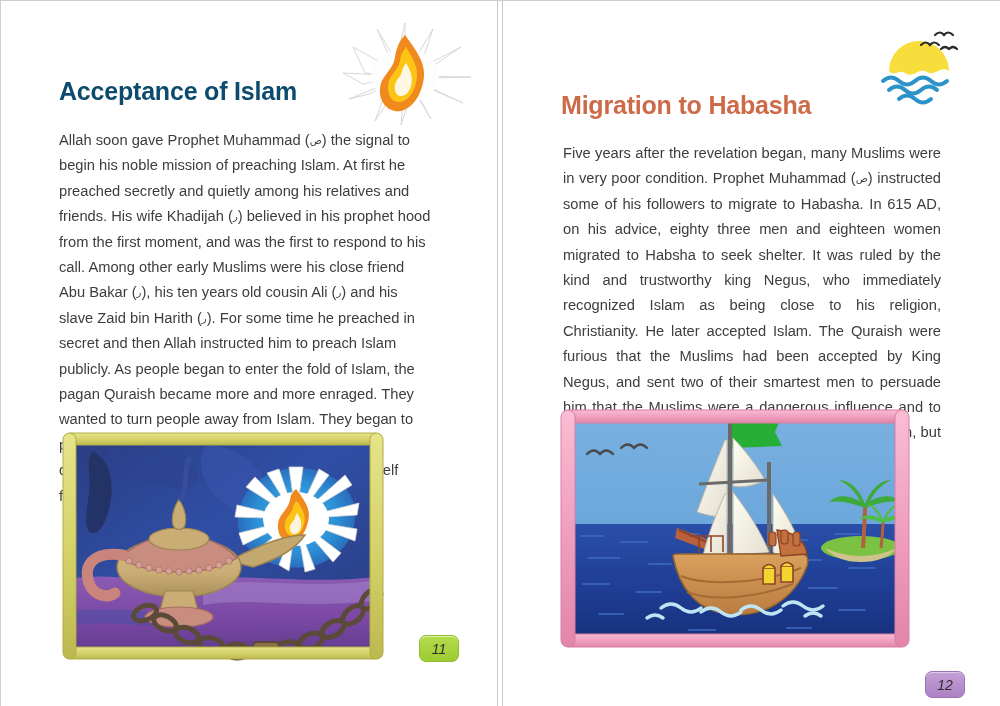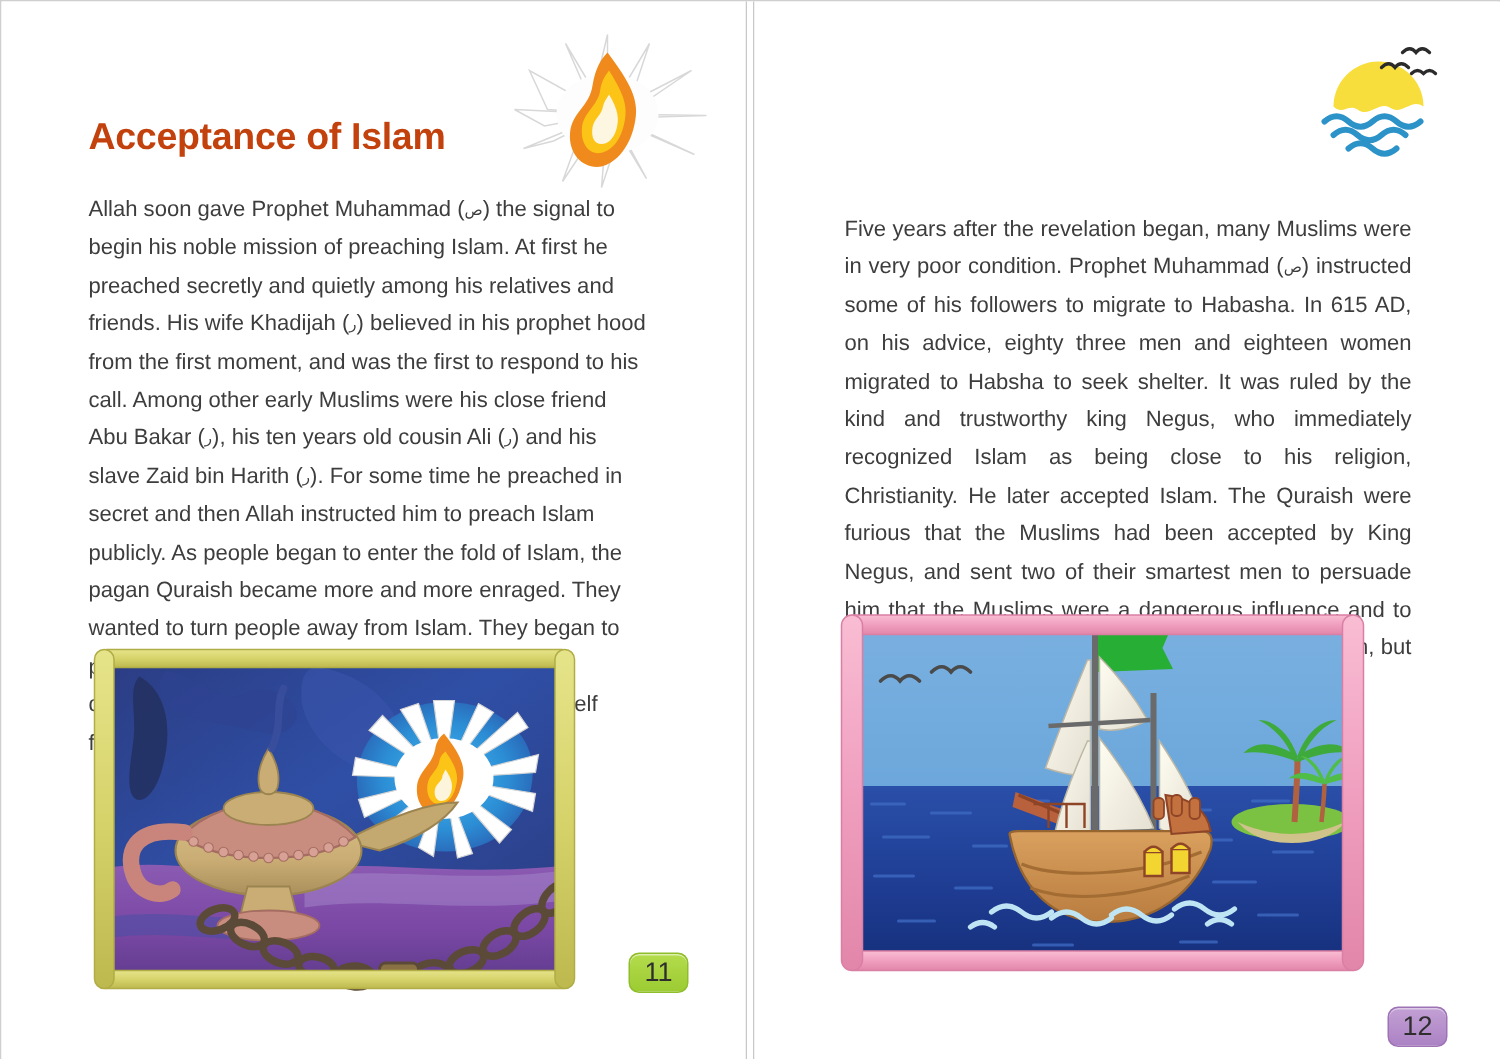--- a/index.html
+++ b/index.html
@@ -25,21 +25,21 @@
   .hdr-icon{position:absolute;}
   .hdr-icon-left{right:22px;top:20px;width:140px;height:110px;}
   .hdr-icon-right{right:18px;top:18px;width:120px;height:90px;}
 
   
   .chapter-title{
     position:absolute;left:58px;
     font-size:25px;font-weight:bold;letter-spacing:-0.2px;
     white-space:nowrap;
   }
-  .title-left{top:76px;color:#c2410c;}
+  .title-left{top:76px;color:#0c4a6e;}
   .title-right{top:90px;color:#cd6a47;}
 
   
   .body-text{
     position:absolute;
     font-size:14.7px;
     line-height:25.4px;
     color:#3d3d3d;
   }
   .body-left{left:58px;top:127px;width:372px;text-align:left;}
@@ -49,22 +49,23 @@
 
   
   .illus{position:absolute;}
   .illus-left{left:52px;top:424px;width:340px;height:252px;}
   .illus-right{left:26px;top:405px;width:392px;height:252px;}
 
   
   .pagenum{
     position:absolute;width:40px;height:27px;border-radius:7px;
     display:flex;align-items:center;justify-content:center;
-    font-size:18px;color:#2e2e2e;
+    font-size:14px;color:#2e2e2e;
     box-sizing:border-box;
+    font-style:italic;
   }
   .pagenum-left{
     left:418px;top:634px;
     background:linear-gradient(#b4dc4c,#9ccb32);
     border:1px solid #8fbd2c;
     box-shadow:inset 0 1px 0 rgba(255,255,255,.55);
   }
   .pagenum-right{
     left:422px;top:670px;
     background:linear-gradient(#c2a0d4,#ac82c4);
@@ -259,20 +260,21 @@
           <path d="M38 80 q8 -7 16 0 t16 0"></path>
         </g>
         <g fill="none" stroke="#2b2b2b" stroke-width="2.2" stroke-linecap="round">
           <path d="M60 26 q5 -5 9 0 q4 -5 9 0"></path>
           <path d="M74 16 q5 -5 9 0 q4 -5 9 0"></path>
           <path d="M80 30 q4 -4 8 0 q4 -4 8 0"></path>
         </g>
       </svg>
     </div>
 
+    <div class="chapter-title title-right">Migration to Habasha</div>
 
     <div class="body-text body-right"><span>Five years after the revelation began, many Muslims were in very poor condition. Prophet Muhammad (</span><span class="hon">ص</span><span>) instructed some of his followers to migrate to Habasha. In 615 AD, on his advice, eighty three men and eighteen women migrated to Habsha to seek shelter. It was ruled by the kind and trustworthy king Negus, who immediately recognized Islam as being close to his religion, Christianity. He later accepted Islam. The Quraish were furious that the Muslims had been accepted by King Negus, and sent two of their smartest men to persuade him that the Muslims were a dangerous influence and to send them back home to be dealt with by the Quraish, but he refused and continued to support the Muslims.</span></div>
 
     <div class="illus illus-right">
       <svg viewBox="0 0 392 252" width="392" height="252">
         <defs>
           <linearGradient id="skyR" x1="0" y1="0" x2="0" y2="1">
             <stop offset="0%" stop-color="#79b0e0"></stop>
             <stop offset="100%" stop-color="#5f9ed6"></stop>
           </linearGradient>

